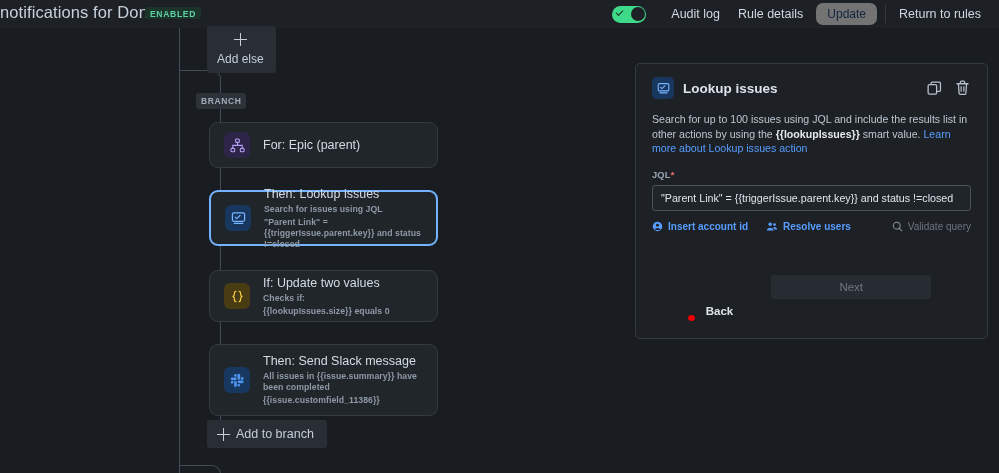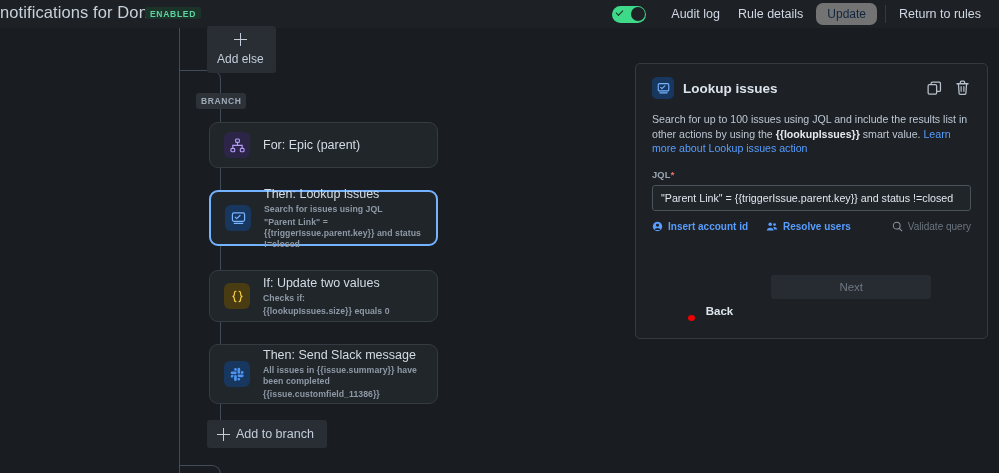--- a/index.html
+++ b/index.html
@@ -263,21 +263,21 @@
           <path d="M9.7 2.4c1.6 0 1.6 1.3 1.6 2.6s0 2.2 1.5 2.9c-1.5.7-1.5 1.6-1.5 2.9s0 2.6-1.6 2.6" stroke="#f5cd47" stroke-width="1.3" stroke-linecap="round" stroke-linejoin="round"></path>
         </svg>
       </div>
       <div class="node-text">
         <div class="node-title">If: Update two values</div>
         <div class="node-sub thin">Checks if:</div>
         <div class="node-sub">{{lookupIssues.size}} equals 0</div>
       </div>
     </div>
 
-    <div class="node" style="top:316px;height:60px;">
+    <div class="node" style="top:316px;height:72px;">
       <div class="node-icon ic-slack">
         <svg width="15" height="15" viewBox="0 0 16 16" fill="#4d93f0">
           <path d="M3.6 9.9a1.45 1.45 0 1 1-1.45-1.45H3.6v1.45zm.73 0a1.45 1.45 0 0 1 2.9 0v3.63a1.45 1.45 0 1 1-2.9 0V9.9z"></path>
           <path d="M5.78 4.05a1.45 1.45 0 1 1 1.45-1.45v1.45H5.78zm0 .74a1.45 1.45 0 0 1 0 2.9H2.15a1.45 1.45 0 1 1 0-2.9h3.63z"></path>
           <path d="M11.62 5.78a1.45 1.45 0 1 1 1.45 1.45h-1.45V5.78zm-.73 0a1.45 1.45 0 1 1-2.9 0V2.15a1.45 1.45 0 1 1 2.9 0v3.63z"></path>
           <path d="M9.44 11.62a1.45 1.45 0 1 1-1.45 1.45v-1.45h1.45zm0-.73a1.45 1.45 0 0 1 0-2.9h3.63a1.45 1.45 0 1 1 0 2.9H9.44z"></path>
         </svg>
       </div>
       <div class="node-text">
         <div class="node-title">Then: Send Slack message</div>

